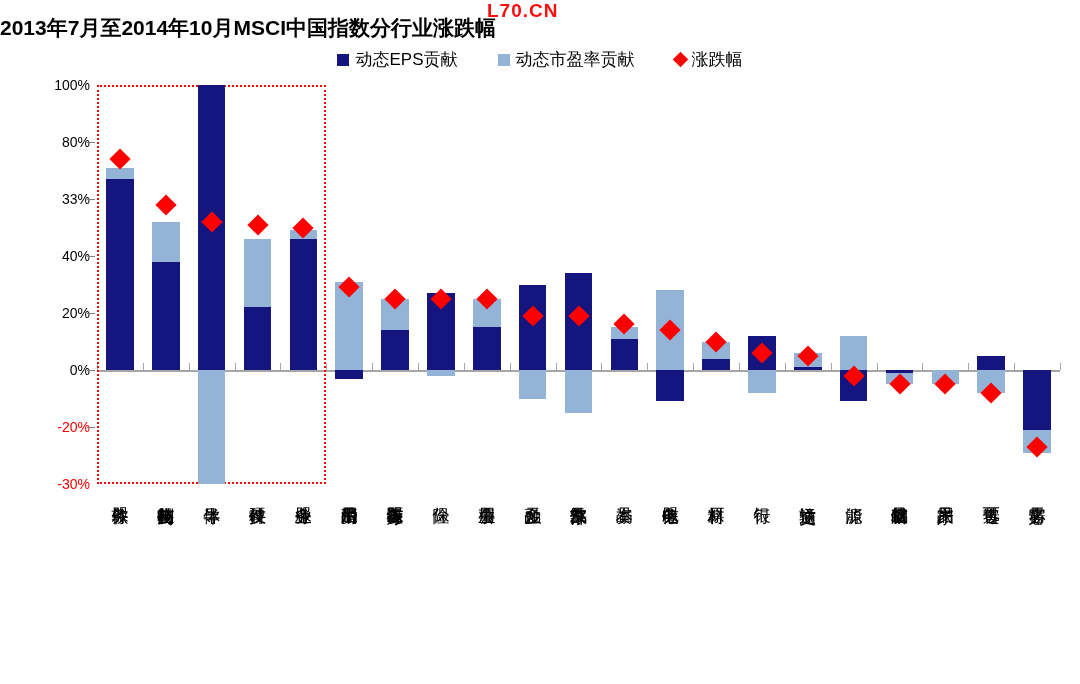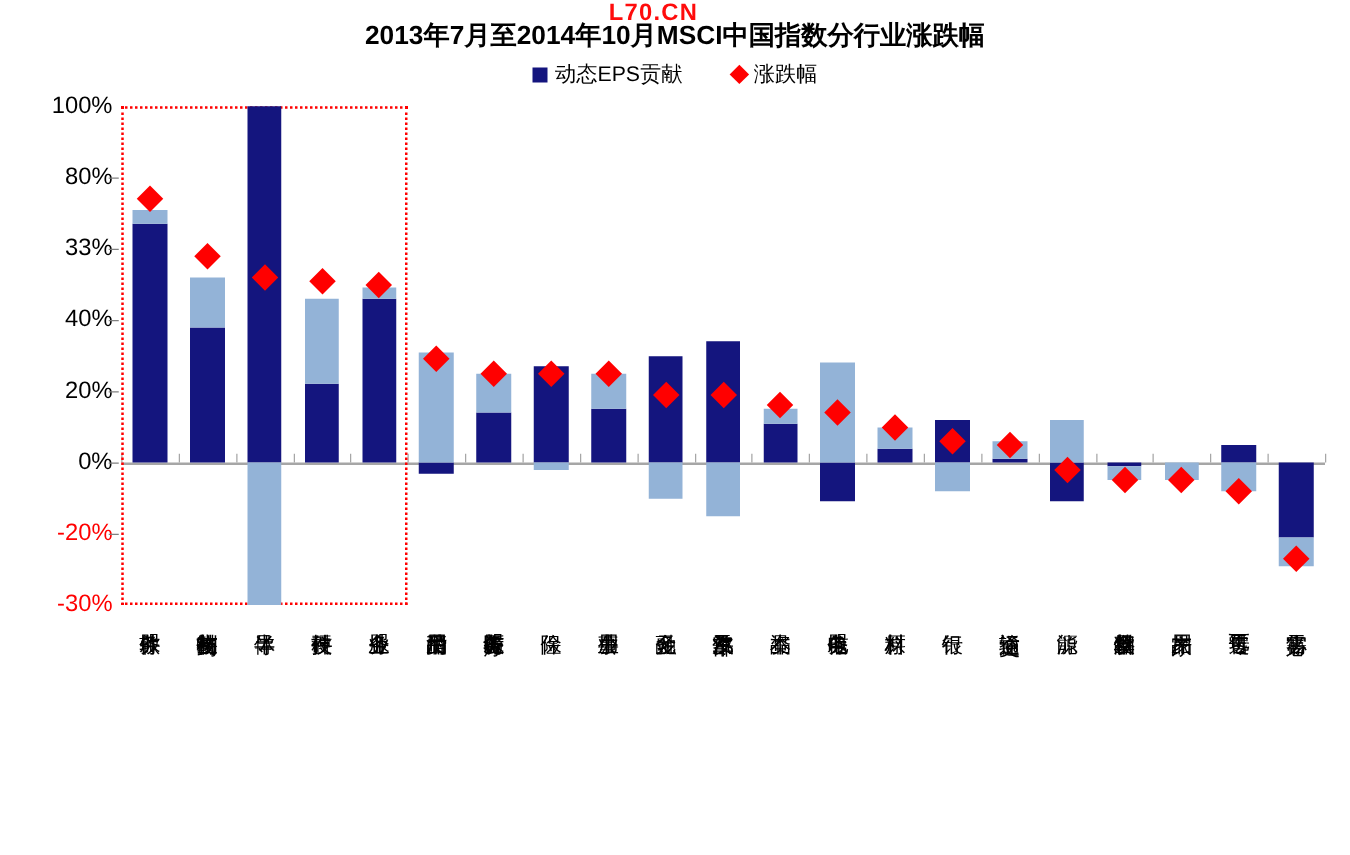--- a/index.html
+++ b/index.html
@@ -5,21 +5,21 @@
   html,body{margin:0;padding:0;}
   body{
     width:1080px;height:684px;background:#ffffff;
     font-family:"Liberation Sans","DejaVu Sans",sans-serif;
     overflow:hidden;position:relative;
   }
   #chart-root{position:absolute;left:0;top:0;width:1080px;height:684px;}
 
   
   .chart-title{
-    position:absolute;left:0;top:14px;width:1080px;text-align:center;
+    position:absolute;left:0;top:14px;width:1080px;text-align:left;
     font-size:21px;font-weight:bold;color:#000;letter-spacing:0px;
     white-space:nowrap;
   }
   .watermark{
     position:absolute;left:487px;top:0px;
     font-size:19px;font-weight:bold;color:#ff0000;
     letter-spacing:1px;white-space:nowrap;opacity:.95;
   }
 
   
@@ -43,21 +43,21 @@
   .zero-line{
     position:absolute;left:0;width:100%;height:2px;background:#a6a6a6;
   }
   .tick-mark{
     position:absolute;width:1px;height:7px;background:#a6a6a6;
   }
   .ytick{
     position:absolute;left:-10px;width:8px;height:1px;background:#808080;
   }
   .ylabel{
-    position:absolute;right:0;text-align:left;font-size:19px;
+    position:absolute;right:0;text-align:left;font-size:14px;
     color:#000;white-space:nowrap;transform:translateY(-50%);
   }
   .ylabel.neg{color:#ff0000;}
   .axis-labels{position:absolute;left:0;top:85px;width:90px;height:399px;}
 
   .highlight-box{
     position:absolute;border:2px dotted #ff0000;box-sizing:border-box;
   }
 
   .bar{position:absolute;}
@@ -81,20 +81,24 @@
 
 <div id="chart-root">
 
   <div class="chart-title">2013年7月至2014年10月MSCI中国指数分行业涨跌幅</div>
   <div class="watermark">L70.CN</div>
 
   <div class="legend" id="legend">
       <div class="legend-item">
         <span class="legend-swatch" style="background: rgb(20, 21, 126);"></span>
         <span class="legend-label">动态EPS贡献</span>
+      </div>
+      <div class="legend-item">
+        <span class="legend-swatch" style="background: rgb(147, 179, 215);"></span>
+        <span class="legend-label">动态市盈率贡献</span>
       </div>
       <div class="legend-item">
         <span class="legend-diamond" style="background: rgb(255, 0, 0);"></span>
         <span class="legend-label">涨跌幅</span>
       </div>
     </div>
 
   <div class="axis-labels" id="yaxis-labels">
       <div class="ylabel" style="top: 0px;">100%</div>
       <div class="ylabel" style="top: 57px; margin-left: 23px;">80%</div>

